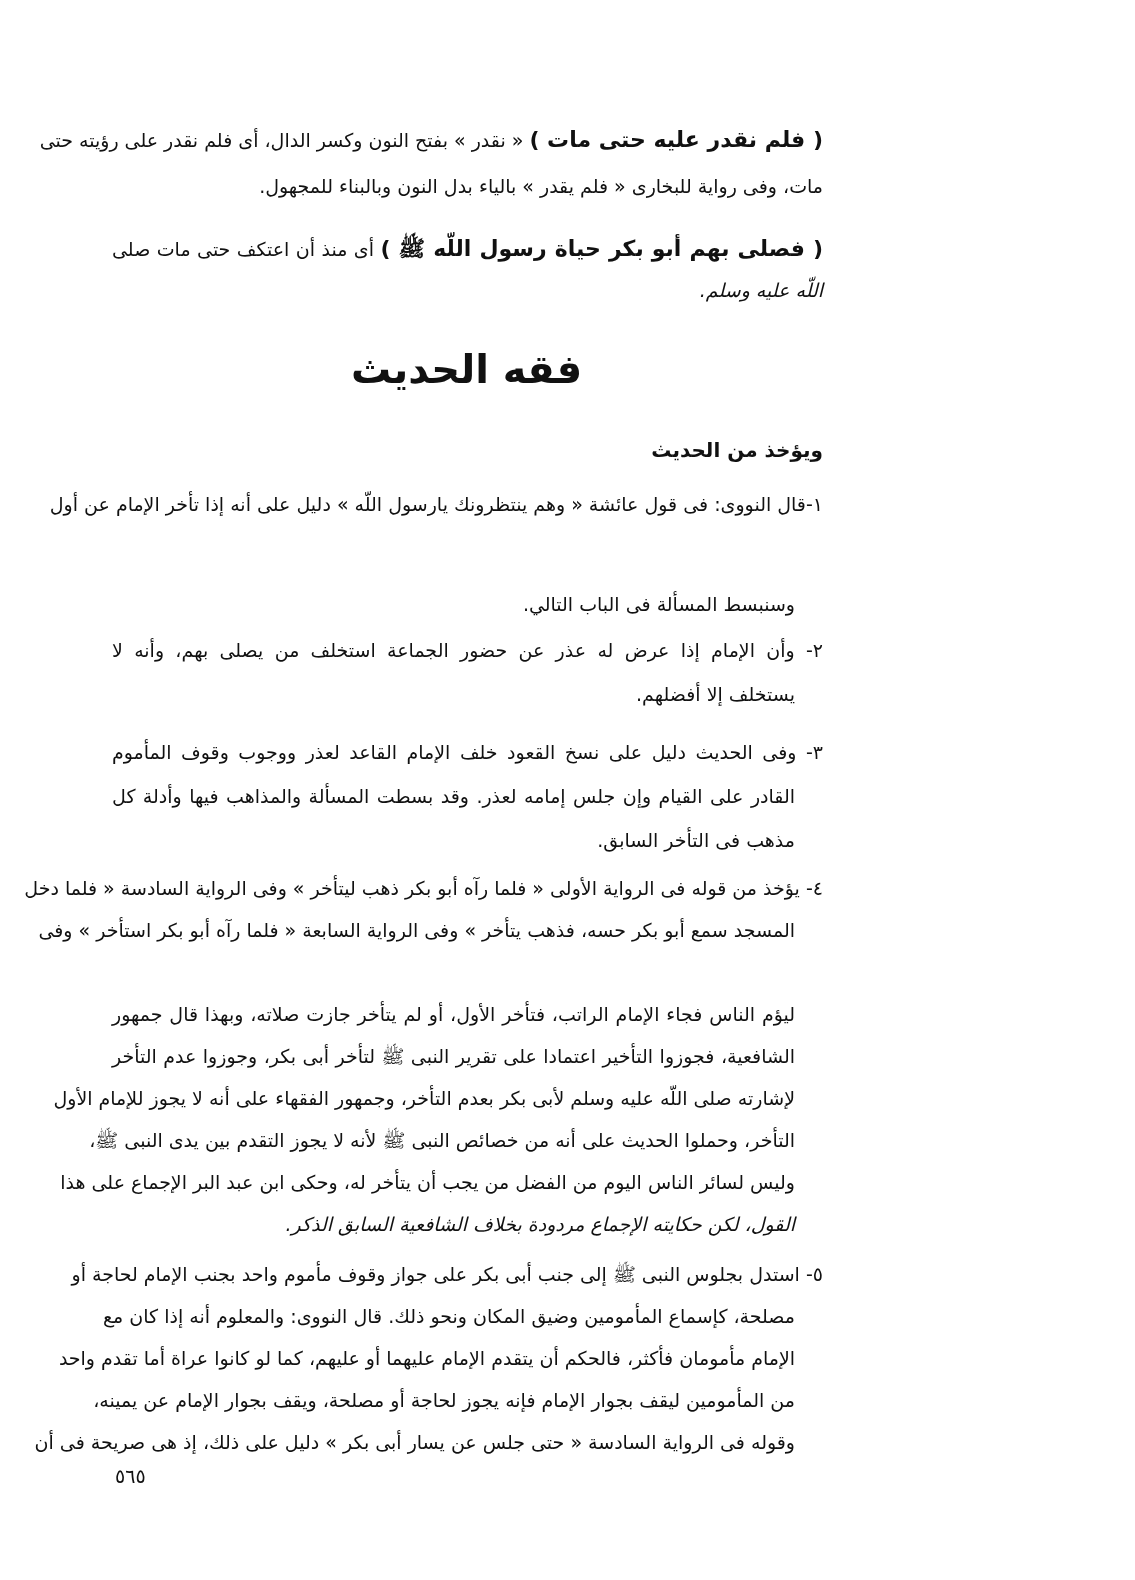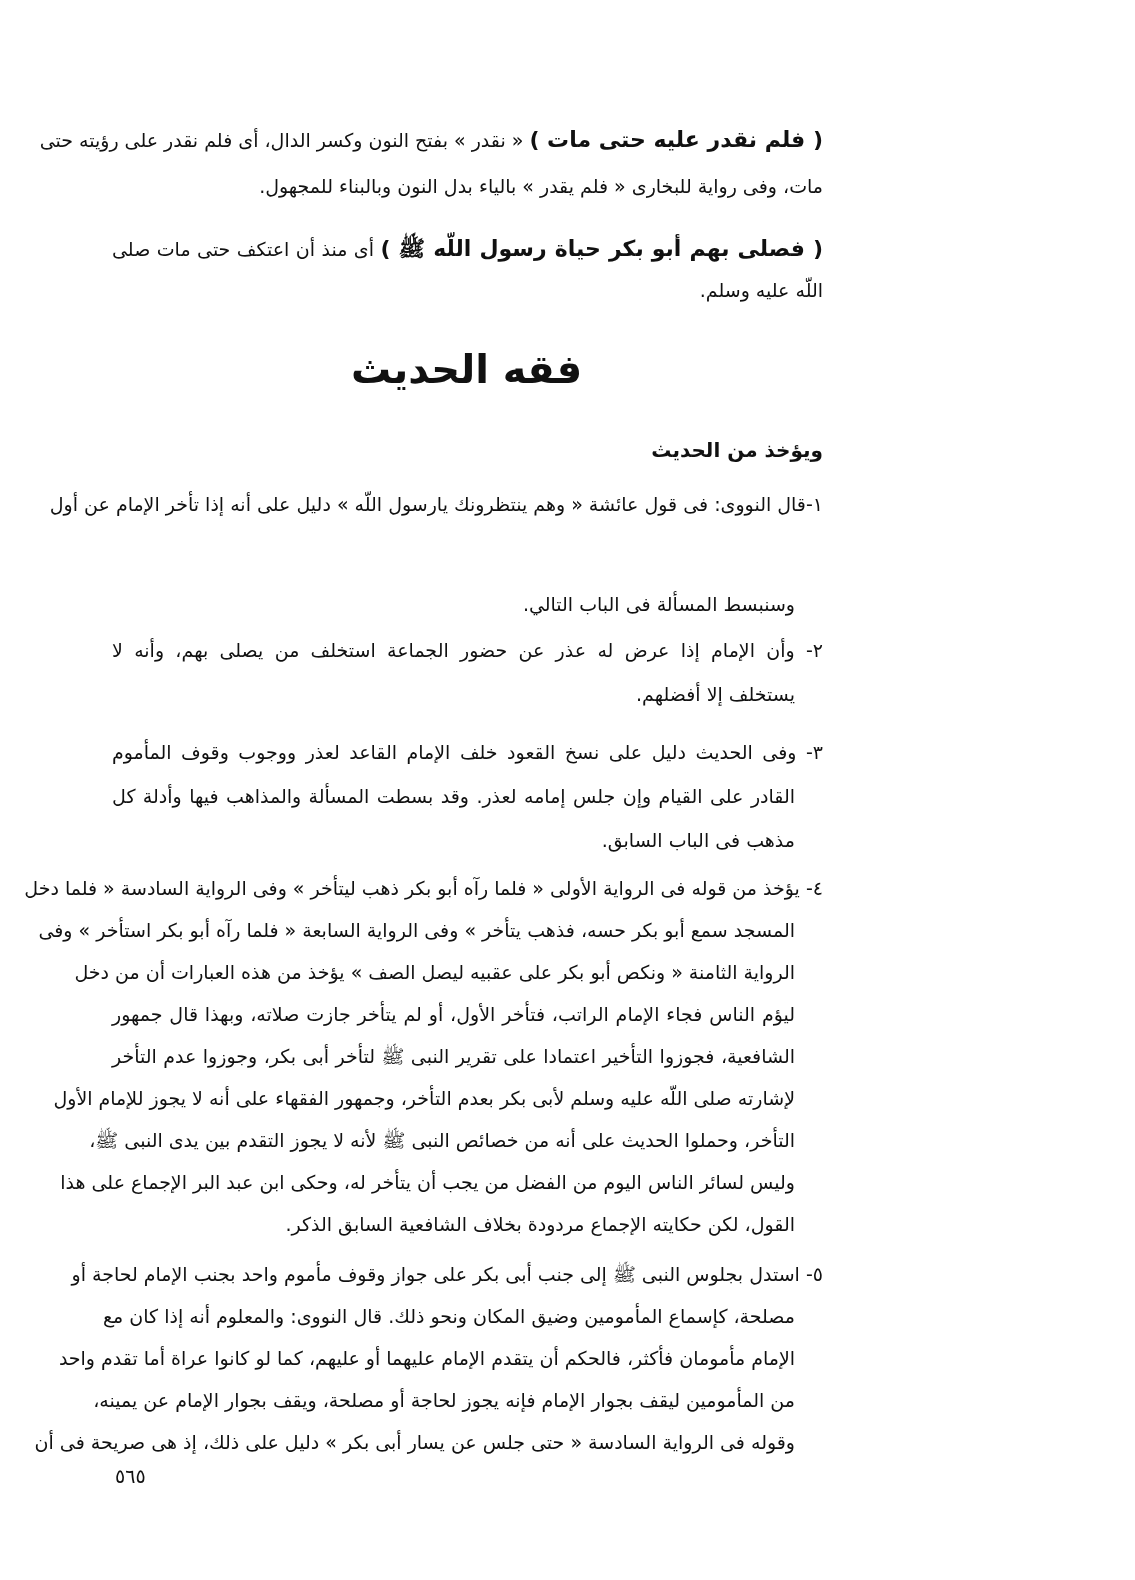--- a/index.html
+++ b/index.html
@@ -21,45 +21,44 @@
   <div class="ln" style="top:112px;">
     <span class="bold">( فلم نقدر عليه حتى مات )</span>
     <span>« نقدر » بفتح النون وكسر الدال، أى فلم نقدر على رؤيته حتى</span>
   </div>
   <div class="ln last" style="top:158px;">مات، وفى رواية للبخارى « فلم يقدر » بالياء بدل النون وبالبناء للمجهول.</div>
 
   <div class="ln" style="top:214px;margin-top:7px;">
     <span class="bold">( فصلى بهم أبو بكر حياة رسول اللّه ﷺ )</span>
     <span>أى منذ أن اعتكف حتى مات صلى</span>
   </div>
-  <div class="ln last" style="top:262px;">اللّه عليه وسلم.</div>
+  <div class="ln last" style="top:262px;font-style:italic;">اللّه عليه وسلم.</div>
 
   <div class="title">فقه الحديث</div>
 
   <div class="subhead">ويؤخذ من الحديث</div>
 
   <div class="ln" style="top:476px;">١-قال النووى: فى قول عائشة « وهم ينتظرونك يارسول اللّه » دليل على أنه إذا تأخر الإمام عن أول</div>
   <div class="ln last indent" style="top:576px;">وسنبسط المسألة فى الباب التالي.</div>
 
   <div class="ln" style="top:622px;">٢- وأن الإمام إذا عرض له عذر عن حضور الجماعة استخلف من يصلى بهم، وأنه لا</div>
   <div class="ln last indent" style="top:666px;">يستخلف إلا أفضلهم.</div>
 
   <div class="ln" style="top:724px;">٣- وفى الحديث دليل على نسخ القعود خلف الإمام القاعد لعذر ووجوب وقوف المأموم</div>
   <div class="ln indent" style="top:768px;">القادر على القيام وإن جلس إمامه لعذر. وقد بسطت المسألة والمذاهب فيها وأدلة كل</div>
-  <div class="ln last indent" style="top:812px;">مذهب فى الباب السابق.</div>
+  <div class="ln last indent" style="top:812px;">مذهب فى التأخر السابق.</div>
 
   <div class="ln" style="top:860px;">٤- يؤخذ من قوله فى الرواية الأولى « فلما رآه أبو بكر ذهب ليتأخر » وفى الرواية السادسة « فلما دخل</div>
   <div class="ln indent" style="top:902px;">المسجد سمع أبو بكر حسه، فذهب يتأخر » وفى الرواية السابعة « فلما رآه أبو بكر استأخر » وفى</div>
-  <div class="ln indent" style="top:944px;">الرواية الثامنة « ونكص أبو بكر على عقبيه ليصل الصف » يؤخذ من هذه العبارات أن من دخل</div>
   <div class="ln indent" style="top:986px;">ليؤم الناس فجاء الإمام الراتب، فتأخر الأول، أو لم يتأخر جازت صلاته، وبهذا قال جمهور</div>
   <div class="ln indent" style="top:1028px;">الشافعية، فجوزوا التأخير اعتمادا على تقرير النبى ﷺ لتأخر أبى بكر، وجوزوا عدم التأخر</div>
   <div class="ln indent" style="top:1070px;">لإشارته صلى اللّه عليه وسلم لأبى بكر بعدم التأخر، وجمهور الفقهاء على أنه لا يجوز للإمام الأول</div>
   <div class="ln indent" style="top:1112px;">التأخر، وحملوا الحديث على أنه من خصائص النبى ﷺ لأنه لا يجوز التقدم بين يدى النبى ﷺ،</div>
   <div class="ln indent" style="top:1154px;">وليس لسائر الناس اليوم من الفضل من يجب أن يتأخر له، وحكى ابن عبد البر الإجماع على هذا</div>
-  <div class="ln last indent" style="top:1196px;">القول، لكن حكايته الإجماع مردودة بخلاف الشافعية السابق الذكر.</div>
+  <div class="ln last indent" style="top:1196px;font-style:italic;">القول، لكن حكايته الإجماع مردودة بخلاف الشافعية السابق الذكر.</div>
 
   <div class="ln" style="top:1246px;">٥- استدل بجلوس النبى ﷺ إلى جنب أبى بكر على جواز وقوف مأموم واحد بجنب الإمام لحاجة أو</div>
   <div class="ln indent" style="top:1288px;">مصلحة، كإسماع المأمومين وضيق المكان ونحو ذلك. قال النووى: والمعلوم أنه إذا كان مع</div>
   <div class="ln indent" style="top:1330px;">الإمام مأمومان فأكثر، فالحكم أن يتقدم الإمام عليهما أو عليهم، كما لو كانوا عراة أما تقدم واحد</div>
   <div class="ln indent" style="top:1372px;">من المأمومين ليقف بجوار الإمام فإنه يجوز لحاجة أو مصلحة، ويقف بجوار الإمام عن يمينه،</div>
   <div class="ln indent" style="top:1414px;">وقوله فى الرواية السادسة « حتى جلس عن يسار أبى بكر » دليل على ذلك، إذ هى صريحة فى أن</div>
 
   <div class="pagenum">٥٦٥</div>
 </div>
 

